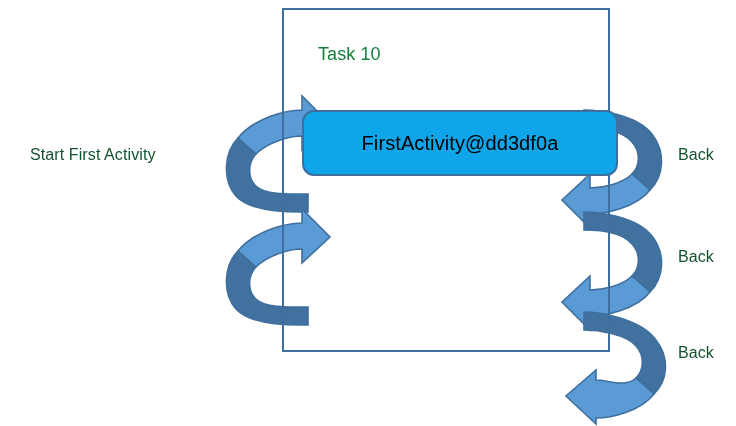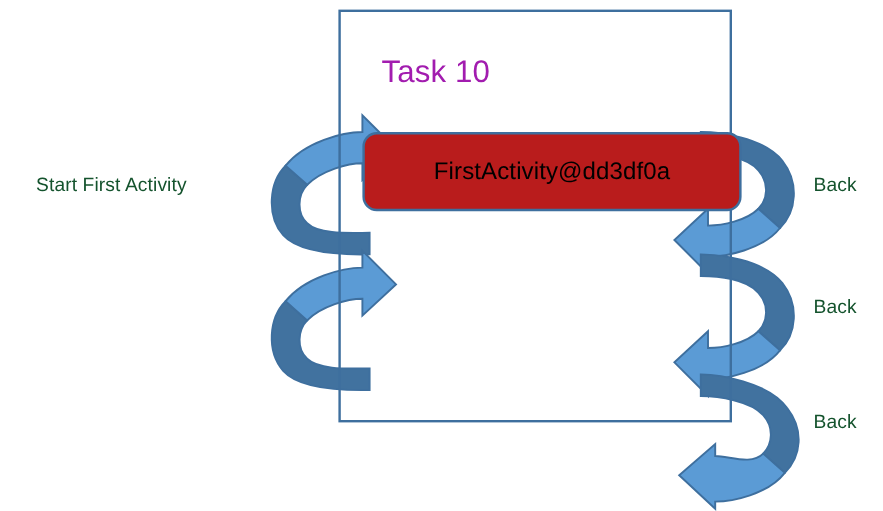--- a/index.html
+++ b/index.html
@@ -31,33 +31,33 @@
     width: 328px;
     height: 344px;
     border: 2px solid #3E6F9E;
     box-sizing: border-box;
     background: transparent;
   }
   .task-title {
     position: absolute;
     left: 318px;
     top: 44px;
-    font-size: 26px;
-    color: #a21caf;
+    font-size: 18px;
+    color: #15803d;
     letter-spacing: 0.1px;
     white-space: nowrap;
   }
   .activity-box {
     position: absolute;
     left: 302px;
     width: 316px;
     box-sizing: border-box;
     border: 2px solid #3E6F9E;
     border-radius: 12px;
-    background: #b91c1c;
+    background: #0ea5e9;
     display: flex;
     align-items: center;
     justify-content: center;
   }
   .activity-label {
     font-size: 20px;
     color: #000000;
     white-space: nowrap;
     letter-spacing: 0.1px;
   }

